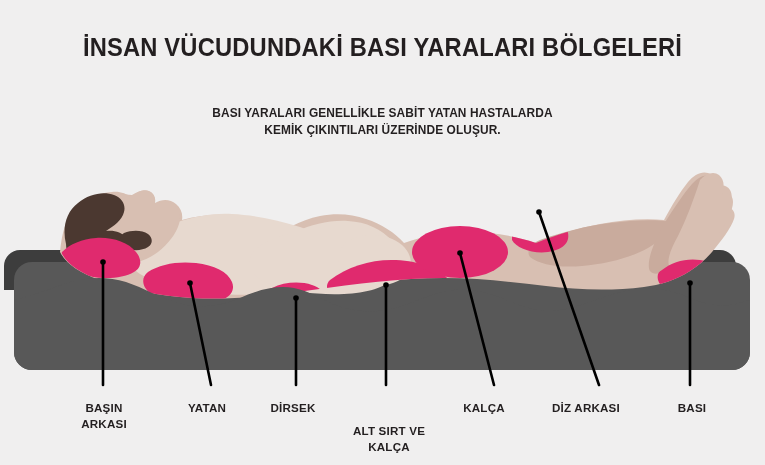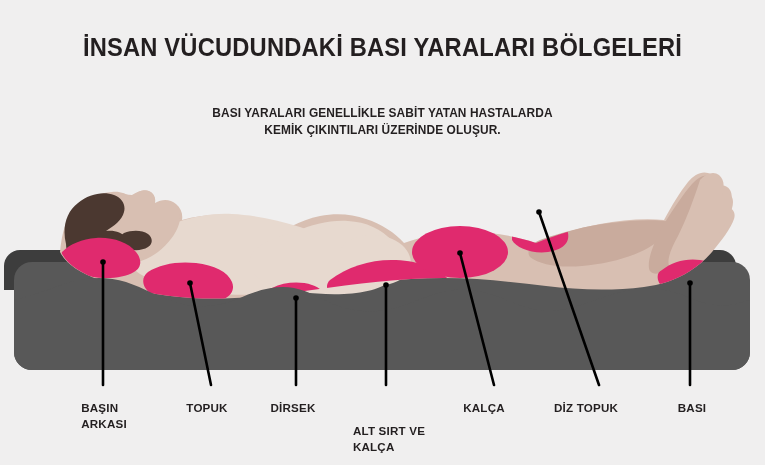--- a/index.html
+++ b/index.html
@@ -57,20 +57,21 @@
   .labels {
     position: absolute;
     left: 0;
     top: 0;
     width: 765px;
     height: 465px;
     pointer-events: none;
   }
   .label {
     position: absolute;
+    text-align: center;
     font-size: 11.6px;
     font-weight: bold;
     line-height: 16px;
     color: #231f20;
     letter-spacing: 0.2px;
     transform: translateX(-50%);
     white-space: pre-line;
     pointer-events: auto;
   }
 </style>
@@ -330,22 +331,22 @@
       <circle cx="386" cy="285" r="2.8"></circle>
       <circle cx="460" cy="253" r="2.8"></circle>
       <circle cx="539" cy="212" r="2.8"></circle>
       <circle cx="690" cy="283" r="2.8"></circle>
     </g>
   </svg>
 
   <div class="labels">
     <div class="label" style="left:104px; top:400px;">BAŞIN
 ARKASI</div>
-    <div class="label" style="left:207px; top:400px;">TOPUK</div>
+    <div class="label" style="left:207px; top:400px;">YATAN</div>
     <div class="label" style="left:293px; top:400px;">DİRSEK</div>
     <div class="label" style="left:389px; top:400px;margin-top:23px;">ALT SIRT VE
 KALÇA</div>
     <div class="label" style="left:484px; top:400px;">KALÇA</div>
-    <div class="label" style="left:586px; top:400px;">DİZ TOPUK</div>
+    <div class="label" style="left:586px; top:400px;">DİZ ARKASI</div>
     <div class="label" style="left:692px; top:400px;">BASI</div>
   </div>
 
 </div>
 
 </body></html>

